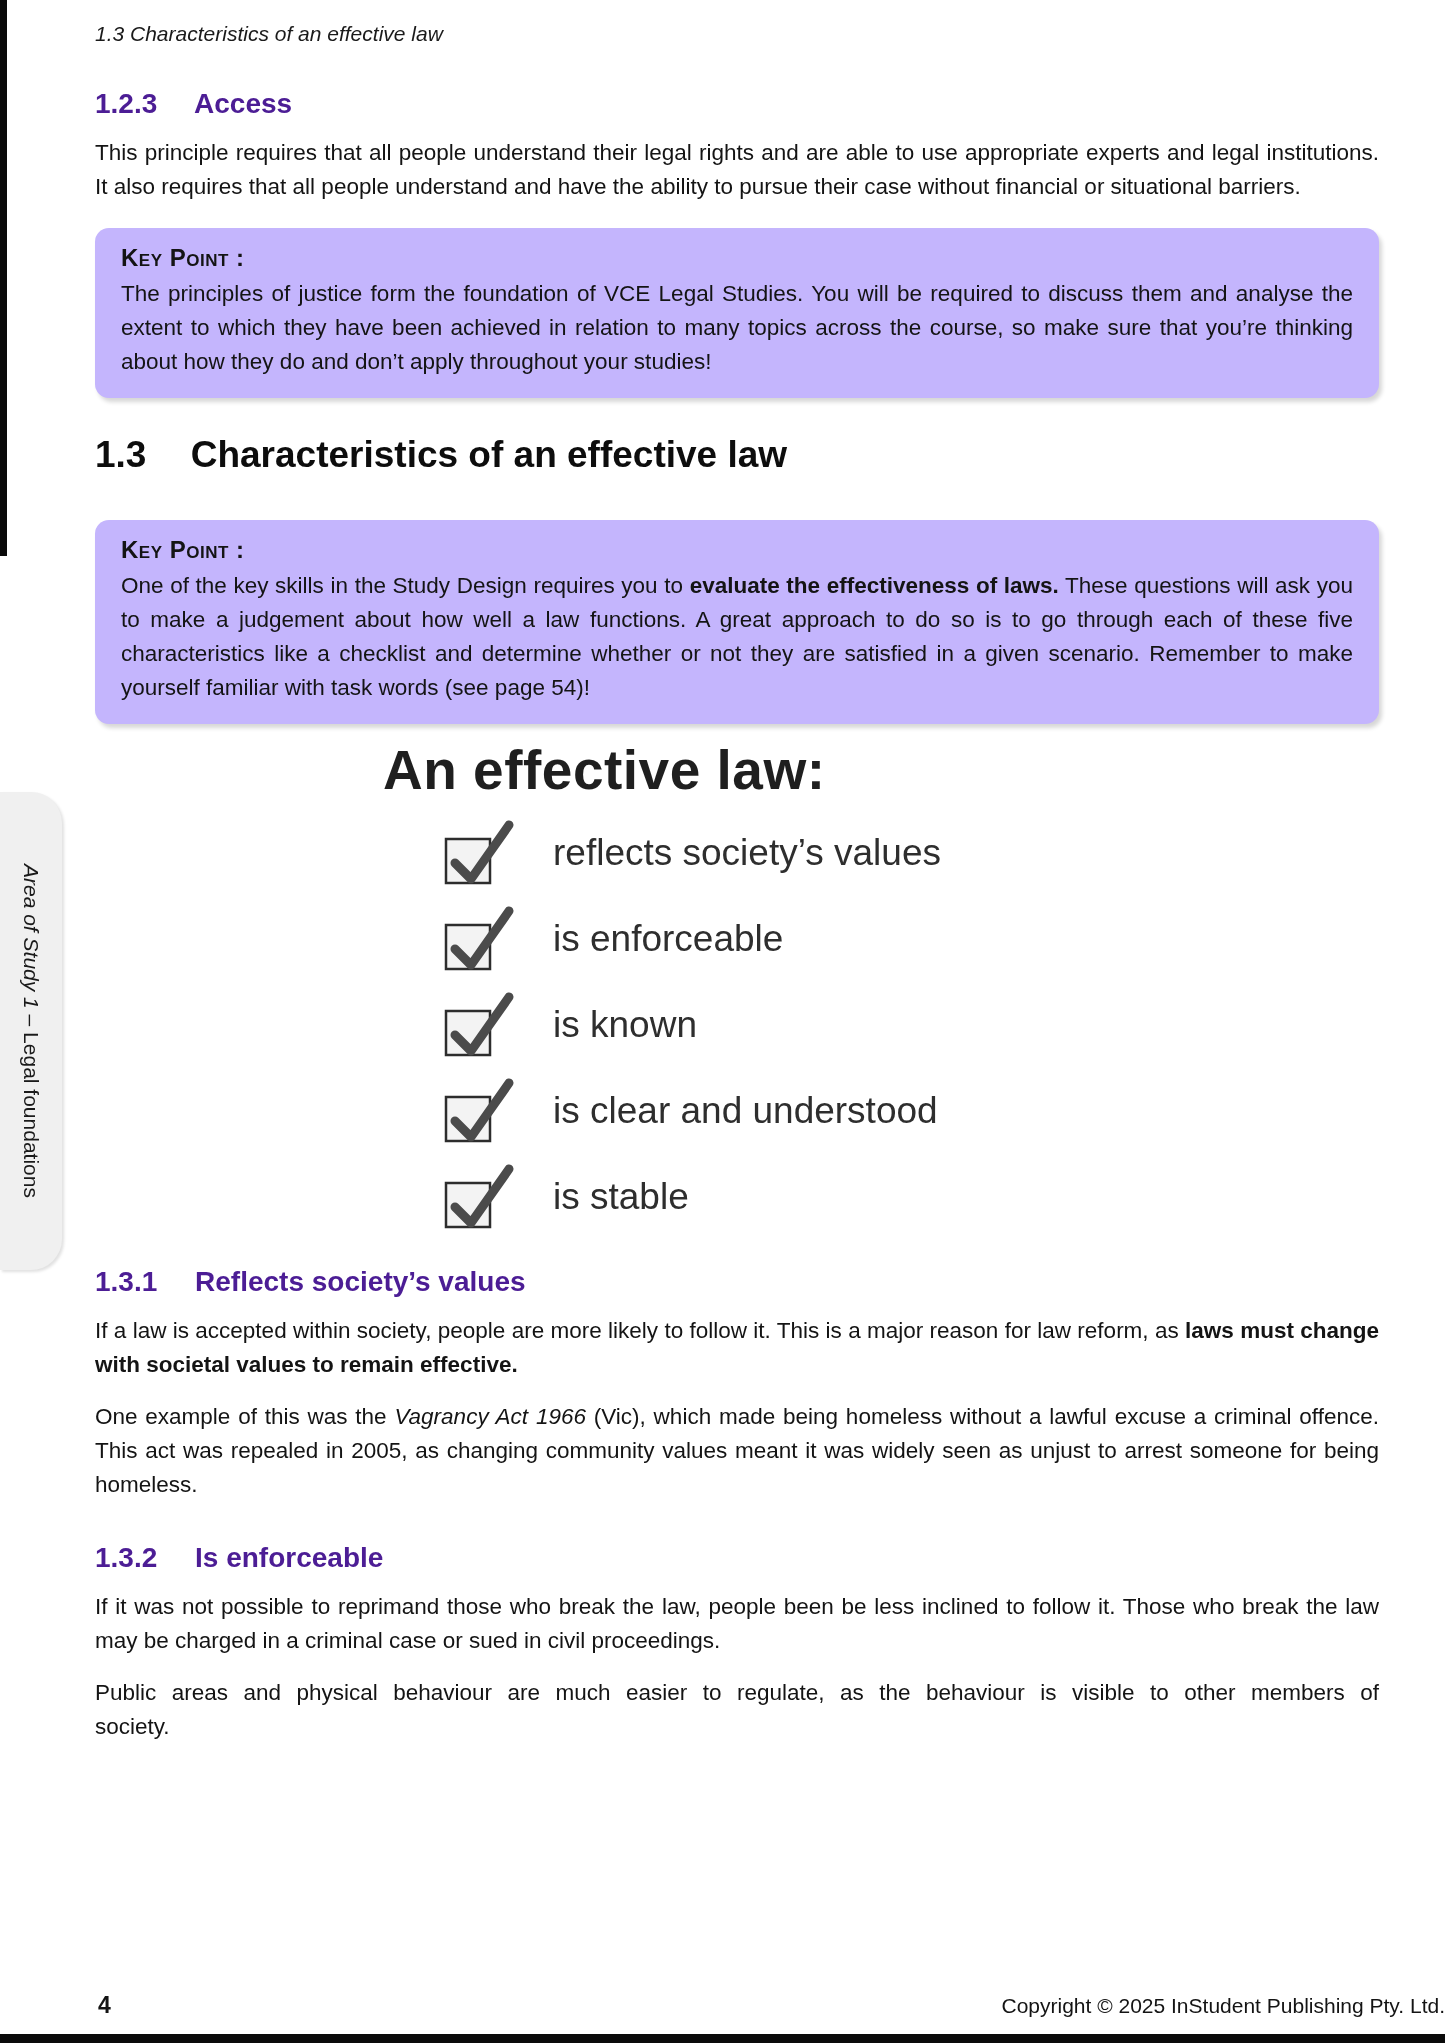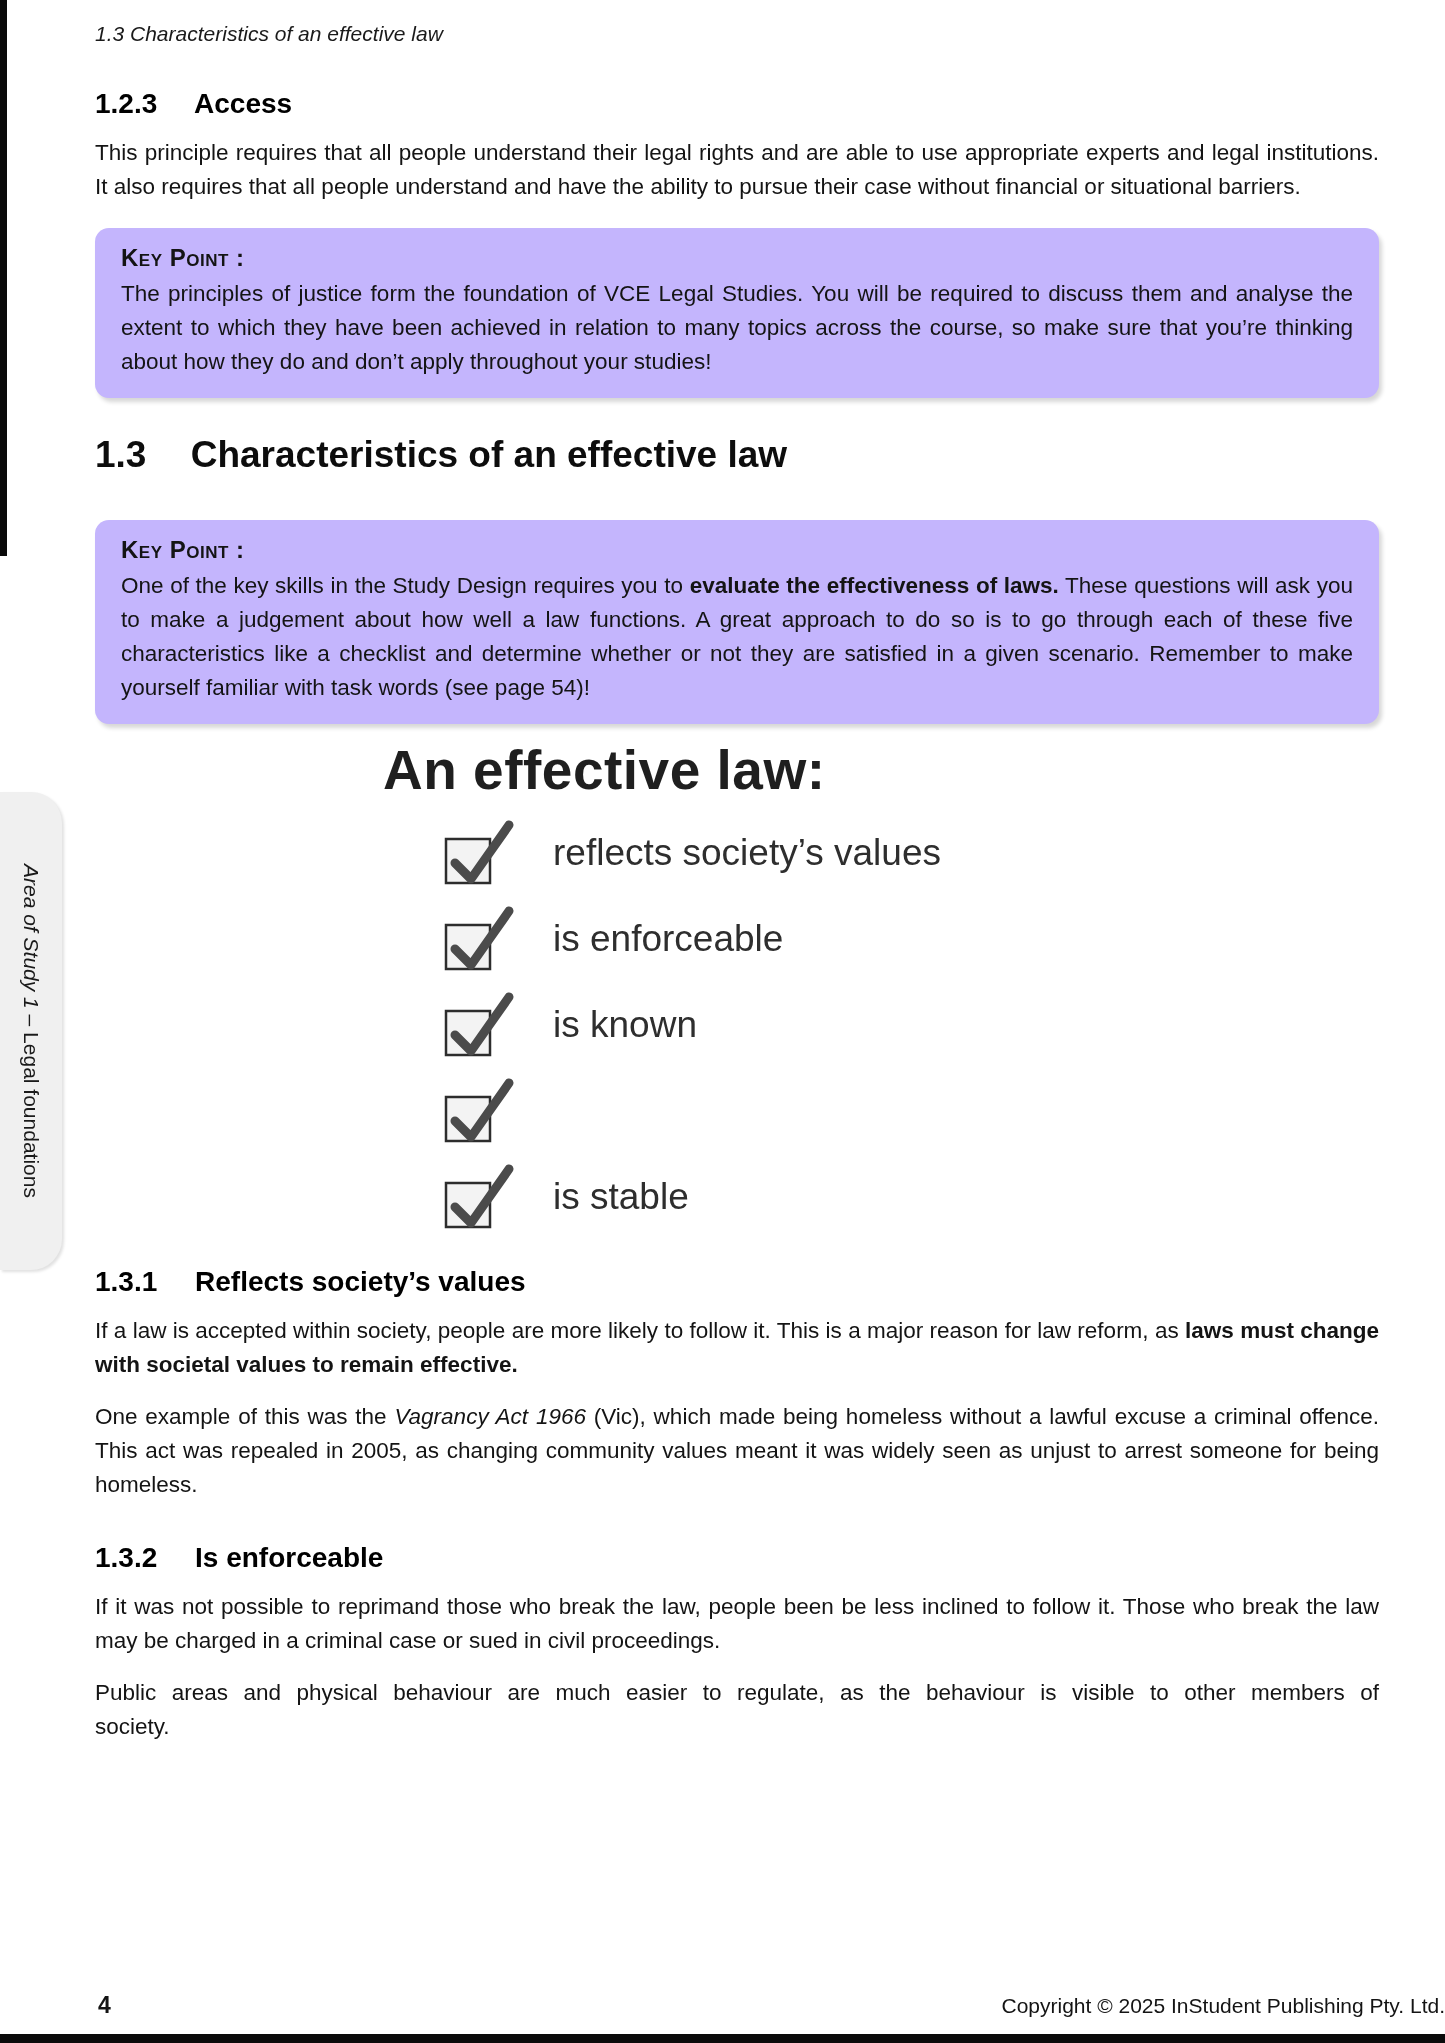--- a/index.html
+++ b/index.html
@@ -27,21 +27,21 @@
   .running-head {
     margin-top: 22px;
     font-style: italic;
     font-size: 21px;
     color: #1a1a1a;
   }
   h2.sec {
     margin: 42px 0 0 0;
     font-size: 28px;
     font-weight: bold;
-    color: #000000;
+    color: #4c1d95;
   }
   h2.sec .num { margin-right: 30px; }
   h1.sec {
     margin: 36px 0 0 0;
     font-size: 37px;
     font-weight: bold;
     color: #0d0d0d;
   }
   h1.sec .num { margin-right: 34px; }
   p.body {
@@ -174,20 +174,21 @@
               <rect x="3" y="20" width="44" height="44" fill="#f3f3f3" stroke="#2d2d2d" stroke-width="2.5"></rect>
               <polyline points="12,44 28,60 66,6" fill="none" stroke="#4b4b4b" stroke-width="9" stroke-linecap="round" stroke-linejoin="round"></polyline>
             </svg></span>
         <span class="check-label">is known</span>
       </div>
       <div class="check-item">
         <span class="checkbox"><svg width="78" height="68" viewBox="0 0 78 68">
               <rect x="3" y="20" width="44" height="44" fill="#f3f3f3" stroke="#2d2d2d" stroke-width="2.5"></rect>
               <polyline points="12,44 28,60 66,6" fill="none" stroke="#4b4b4b" stroke-width="9" stroke-linecap="round" stroke-linejoin="round"></polyline>
             </svg></span>
+        <span class="check-label">is clear and understood</span>
       </div>
       <div class="check-item">
         <span class="checkbox"><svg width="78" height="68" viewBox="0 0 78 68">
               <rect x="3" y="20" width="44" height="44" fill="#f3f3f3" stroke="#2d2d2d" stroke-width="2.5"></rect>
               <polyline points="12,44 28,60 66,6" fill="none" stroke="#4b4b4b" stroke-width="9" stroke-linecap="round" stroke-linejoin="round"></polyline>
             </svg></span>
         <span class="check-label">is stable</span>
       </div>
     </div>
 

